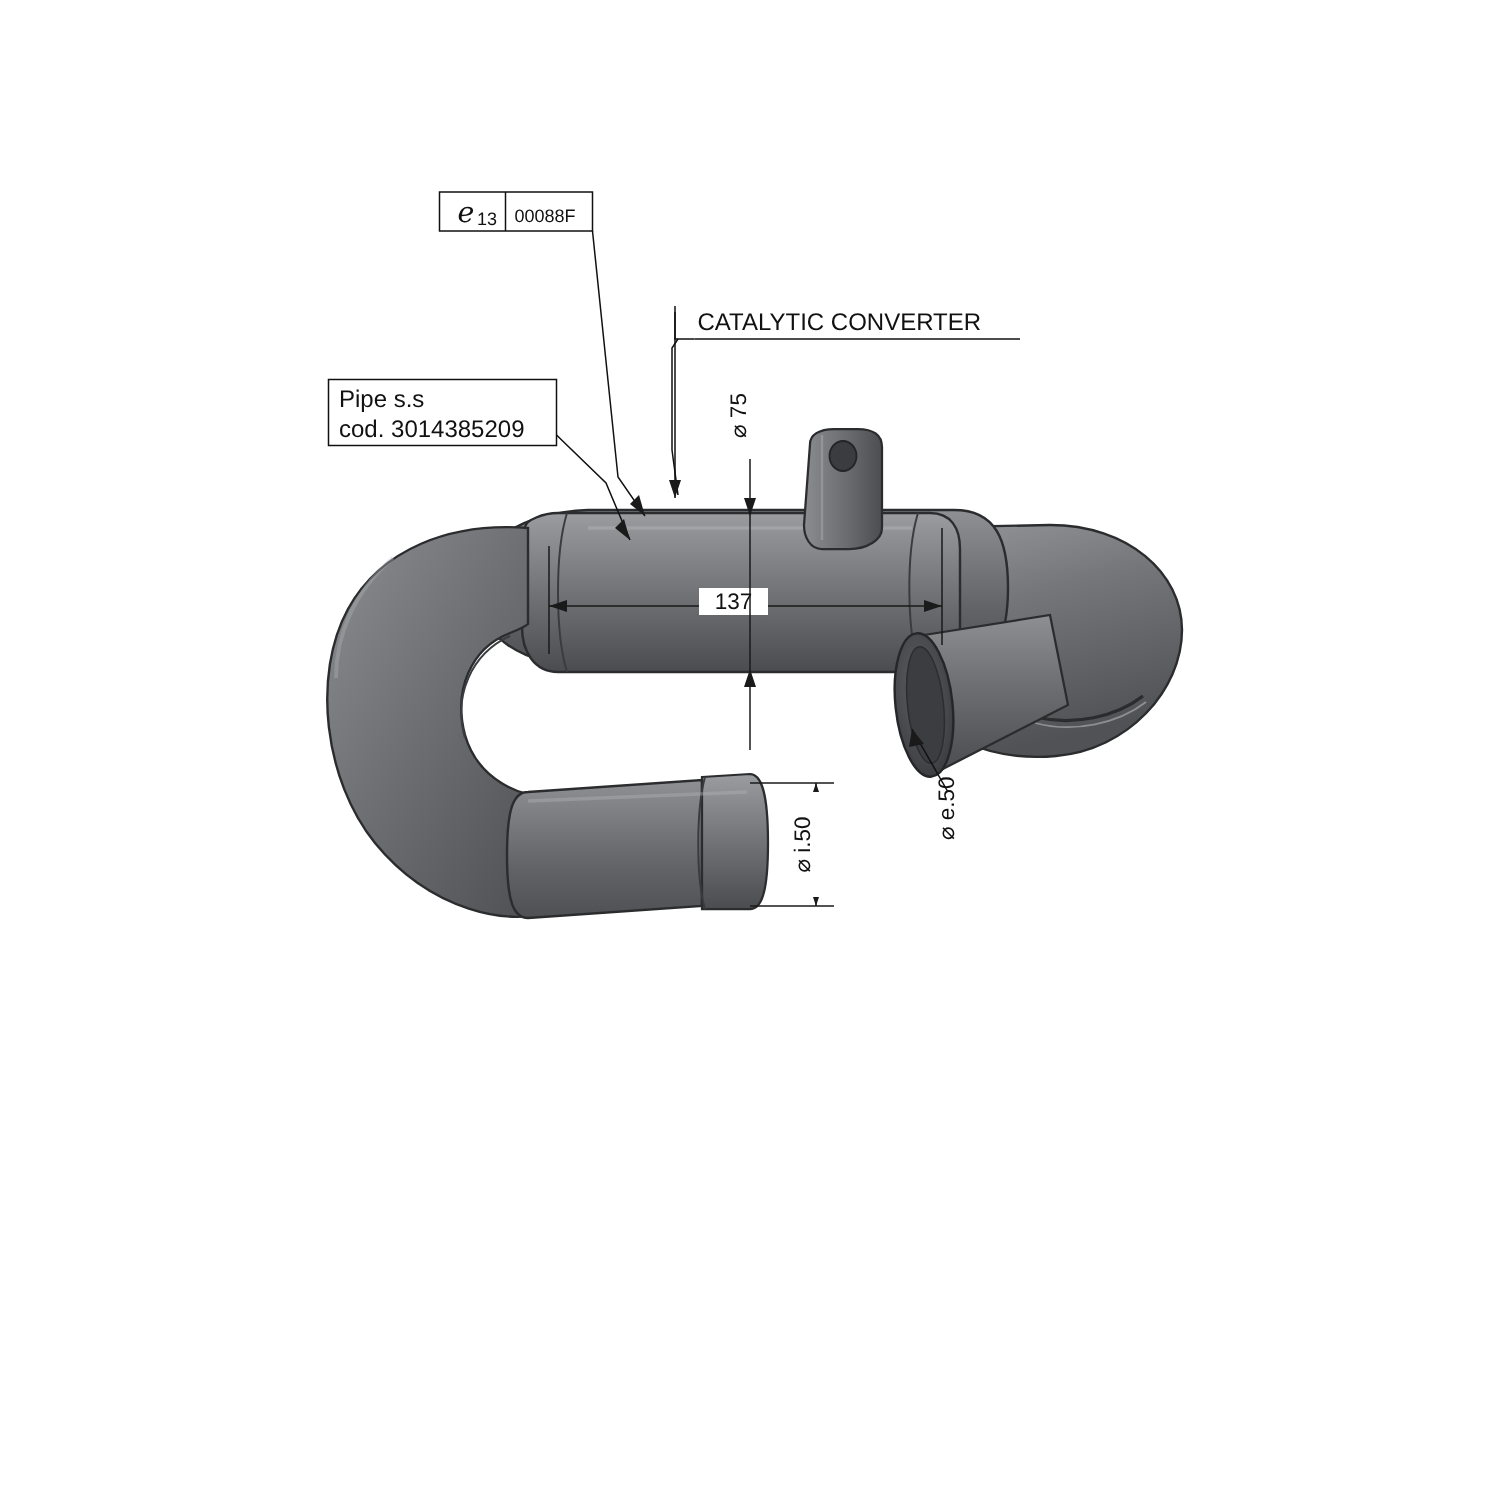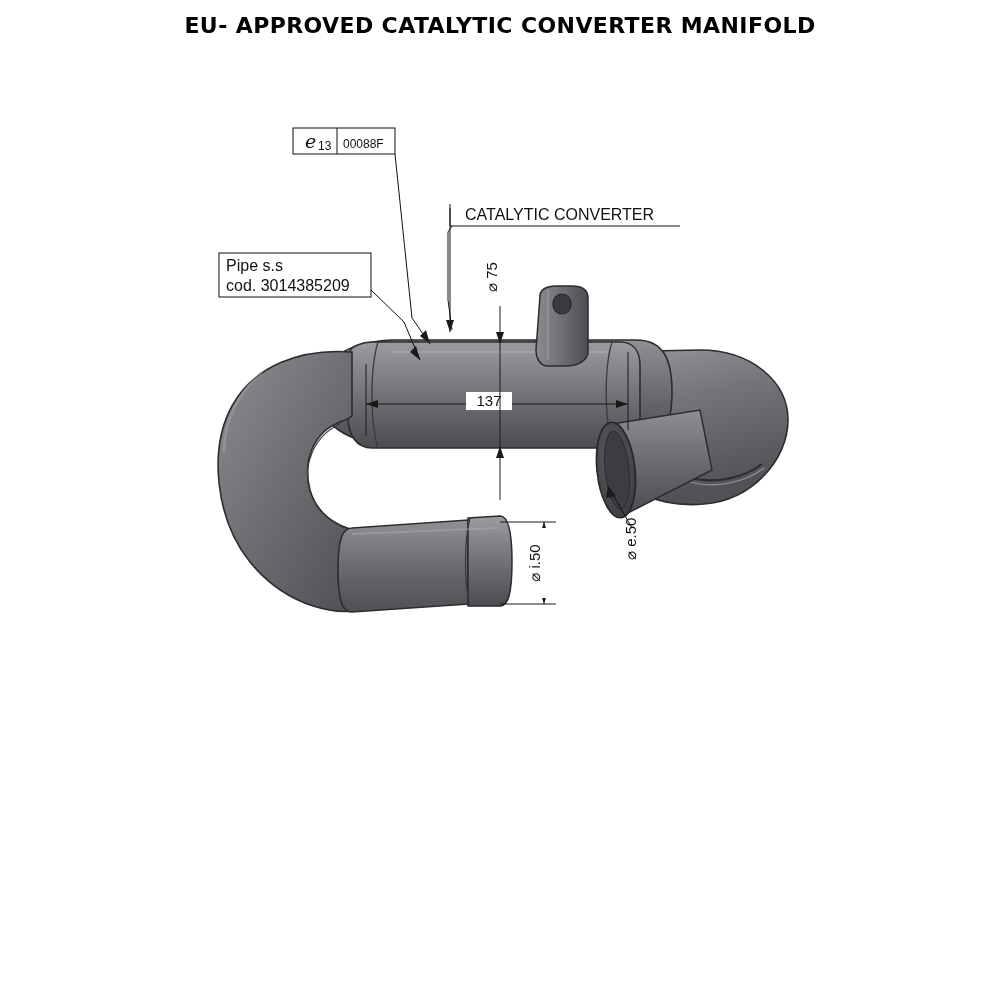--- a/index.html
+++ b/index.html
@@ -75,21 +75,20 @@
     stroke: #1a1a1a;
     stroke-width: 1;
     fill: none;
   }
 </style>
 </head>
 <body>
 
 <div id="page">
 
-  <div id="title">EU- APPROVED CATALYTIC CONVERTER MANIFOLD</div>
 
   <svg class="drawing" viewBox="0 0 1000 1000">
     <defs>
       <linearGradient id="gradMainTube" x1="0" y1="0" x2="0" y2="1">
         <stop offset="0%" stop-color="#8e9093"></stop>
         <stop offset="28%" stop-color="#7b7c7f"></stop>
         <stop offset="62%" stop-color="#636467"></stop>
         <stop offset="100%" stop-color="#4f5053"></stop>
       </linearGradient>
       <linearGradient id="gradCat" x1="0" y1="0" x2="0" y2="1">

